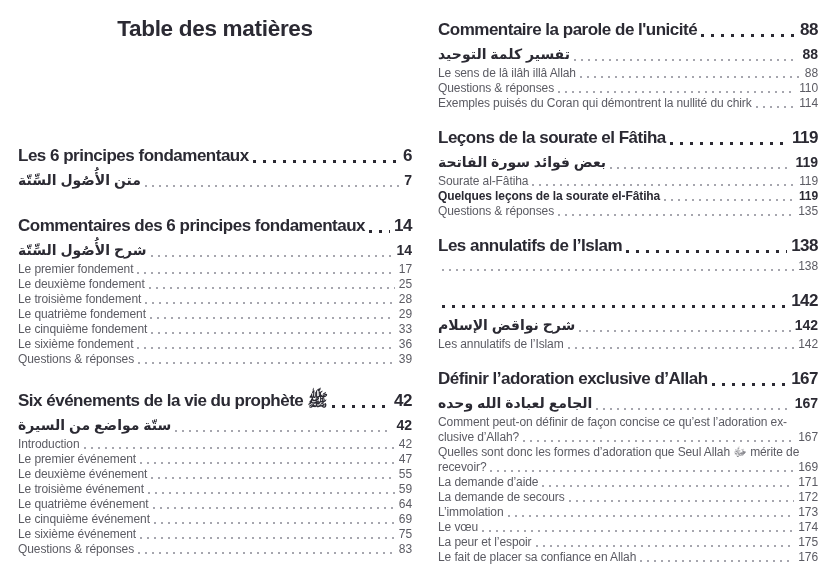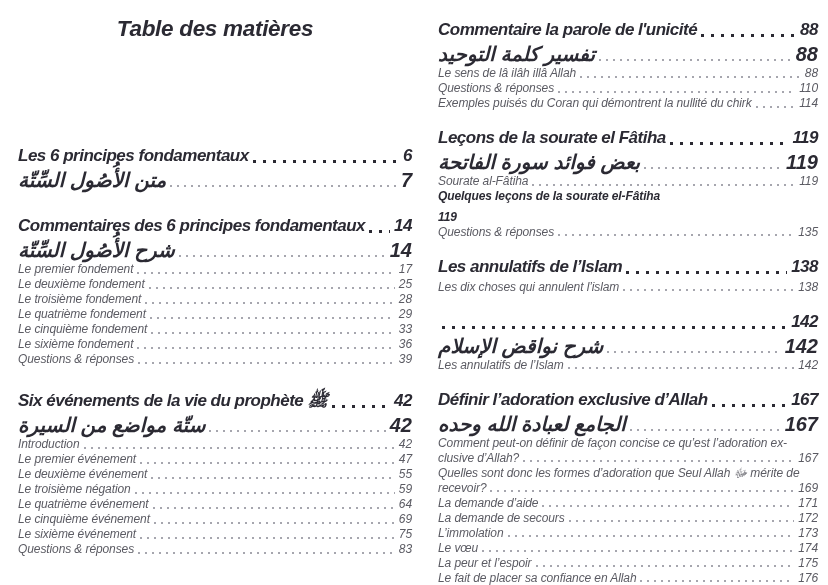--- a/index.html
+++ b/index.html
@@ -7,21 +7,21 @@
     --entry:#5b5b63;
     --dots:#a6a6ae;
   }
   *{box-sizing:border-box;}
   html,body{margin:0;padding:0;background:#ffffff;}
   body{
     width:828px;height:585px;overflow:hidden;
     font-family:"Liberation Sans","DejaVu Sans",sans-serif;
     color:var(--ink);
   }
-  .page{display:flex;width:828px;height:585px;padding:0 10px 0 18px;font-style:italic;}
+  .page{display:flex;width:828px;height:585px;padding:0 10px 0 18px;}
   .col{flex:0 0 auto;}
   .col-left{width:394px;}
   .col-right{width:380px;margin-left:26px;padding-top:16px;}
   .page-title{
     font-size:22.5px;font-weight:bold;letter-spacing:-0.3px;
     text-align:center;margin:16px 0 0 0;color:var(--ink);
   }
   .col-left .sections{margin-top:100px;}
   .toc-section{margin-bottom:20px;}
   .col-right .toc-section{margin-bottom:13px;}
@@ -30,25 +30,25 @@
   .label{flex:0 1 auto;min-width:0;}
   .num{flex:0 0 auto;}
   .leader{flex:1 1 auto;min-width:0;align-self:flex-end;margin:0 4px;}
   .leader.strong{height:3px;margin-bottom:6px;
     background:repeating-linear-gradient(to right,var(--ink) 0 3px,transparent 3px 10px);}
   .leader.light{height:2px;margin-bottom:4px;
     background:repeating-linear-gradient(to right,var(--dots) 0 2px,transparent 2px 7px);}
 
   .heading-row{font-weight:bold;font-size:17px;line-height:27px;letter-spacing:-0.5px;color:var(--ink);}
   .heading-row .label{white-space:nowrap;}
-  .arabic-row{font-weight:bold;font-size:20px;line-height:23px;color:var(--ink);text-align:center;}
+  .arabic-row{font-weight:bold;font-size:14px;line-height:23px;color:var(--ink);text-align:center;}
   .arabic-row .leader.light{margin-bottom:5px;}
   .entry-row{font-size:12px;line-height:15px;color:var(--entry);letter-spacing:-0.1px;}
   .entry-row .leader.light{margin-bottom:3.5px;}
-  .entry-row.bold{font-weight:bold;color:var(--ink);flex-direction:column;}
+  .entry-row.bold{font-weight:bold;color:var(--ink);}
   .ar{unicode-bidi:isolate;}
 </style>
 </head>
 <body>
 
 <div class="page">
   <div class="col col-left">
     <h1 class="page-title">Table des matières</h1>
     <div class="sections">
         <div class="toc-section">
@@ -130,21 +130,21 @@
             <span class="label">Le premier événement</span>
             <span class="leader light"></span>
             <span class="num">47</span>
           </div>
           <div class="toc-row entry-row">
             <span class="label">Le deuxième événement</span>
             <span class="leader light"></span>
             <span class="num">55</span>
           </div>
           <div class="toc-row entry-row">
-            <span class="label">Le troisième négation</span>
+            <span class="label">Le troisième événement</span>
             <span class="leader light"></span>
             <span class="num">59</span>
           </div>
           <div class="toc-row entry-row">
             <span class="label">Le quatrième événement</span>
             <span class="leader light"></span>
             <span class="num">64</span>
           </div>
           <div class="toc-row entry-row">
             <span class="label">Le cinquième événement</span>
@@ -220,21 +220,20 @@
             <span class="num">135</span>
           </div>
         </div>
         <div class="toc-section">
           <div class="toc-row heading-row">
             <span class="label">Les annulatifs de l’Islam</span>
             <span class="leader strong"></span>
             <span class="num">138</span>
           </div>
           <div class="toc-row entry-row">
-            <span class="label">Les dix choses qui annulent l’islam</span>
             <span class="leader light"></span>
             <span class="num">138</span>
           </div>
         </div>
         <div class="toc-section">
           <div class="toc-row heading-row">
             <span class="leader strong"></span>
             <span class="num">142</span>
           </div>
           <div class="toc-row arabic-row">

